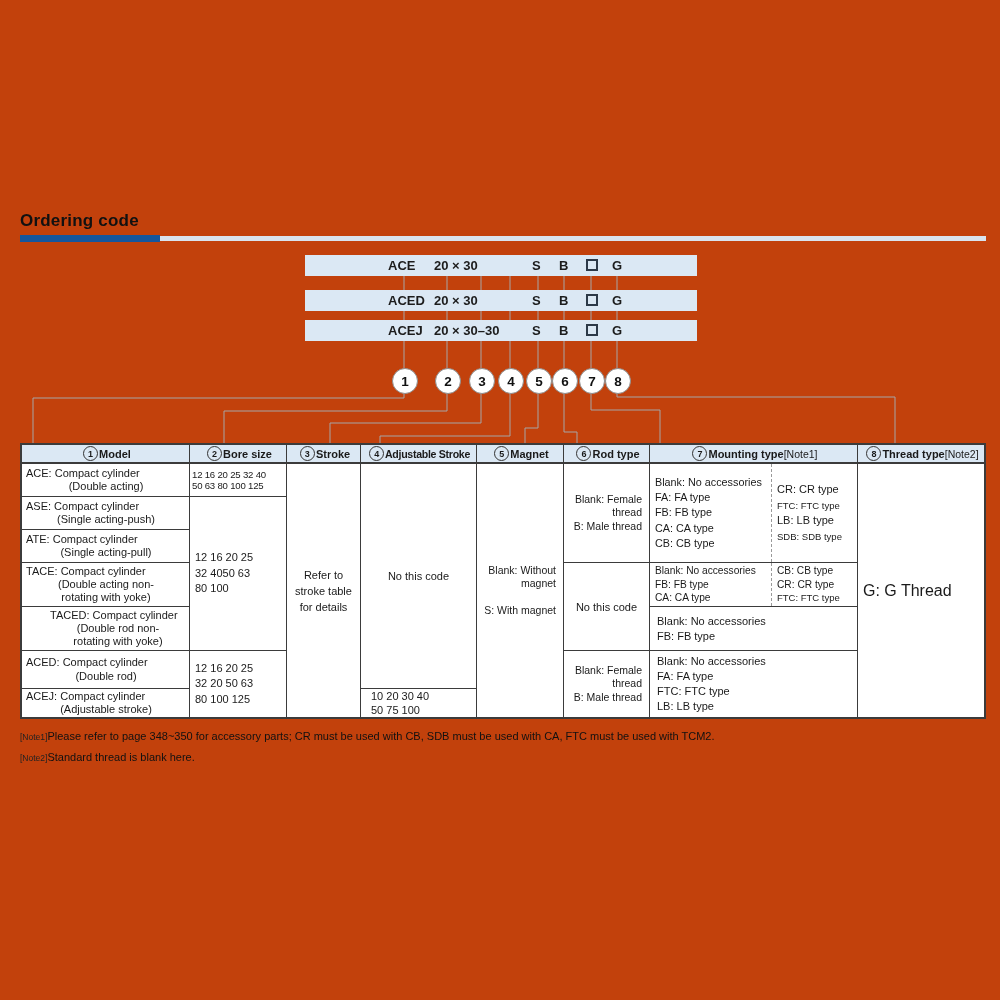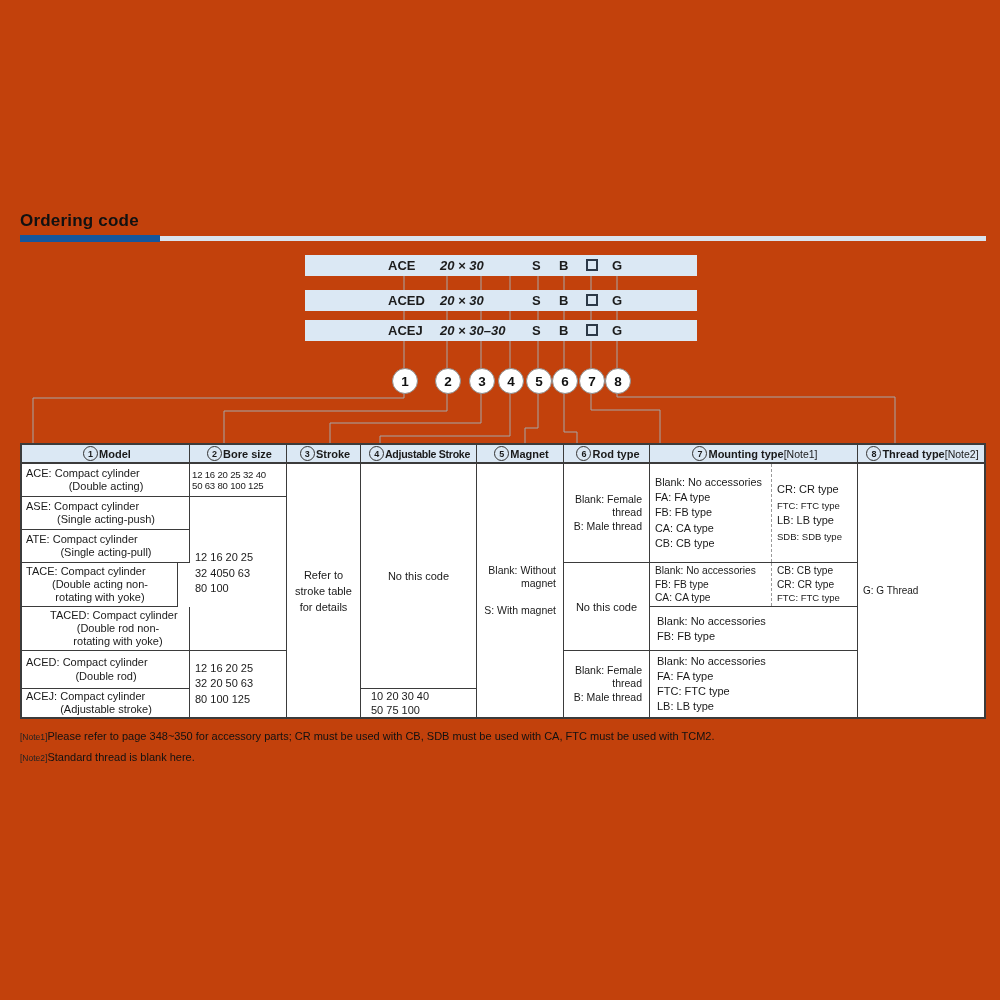--- a/index.html
+++ b/index.html
@@ -11,21 +11,21 @@
   .title{position:absolute;left:20px;top:211px;margin:0;font-size:17px;font-weight:bold;color:#111;letter-spacing:.2px;}
   .rule{position:absolute;left:20px;top:235px;width:966px;height:7px;display:flex;}
   .rule-dark{width:140px;height:7px;background:#15569e;}
   .rule-light{flex:1;height:5px;margin-top:1px;background:#d9e3ee;}
 
   
   .bar{position:absolute;left:305px;width:392px;height:21px;background:#dbe8f4;z-index:1;
        font-size:13px;font-weight:bold;color:#1c1c1c;line-height:21px;}
   .bar span{position:absolute;top:0;white-space:nowrap;}
   .tk-model{left:83px;}
-  .tk-size{left:135px;font-style:italic;}
+  .tk-size{left:129px;}
   .tk-s{left:227px;}
   .tk-b{left:254px;}
   .tk-g{left:307px;}
   .sq{position:absolute;left:281px;top:4px;width:12px;height:12px;border:2px solid #2c3948;box-sizing:border-box;}
 
   
   .circ{position:absolute;top:368px;width:24px;height:24px;border:1px solid #8f8f8f;border-radius:50%;
         background:#fff;z-index:2;display:flex;align-items:center;justify-content:center;
         font-size:13.5px;font-weight:bold;color:#111;}
 
@@ -53,21 +53,21 @@
   .mount-wrap{flex-direction:row;padding:0;}
   .msub{box-sizing:border-box;height:100%;display:flex;flex-direction:column;justify-content:center;}
   .msub-l{width:121px;padding-left:5px;}
   .msub-r{flex:1;border-left:1px dashed #9a9a9a;padding-left:5px;}
   .mount-a-left{font-size:10.8px;line-height:15.3px;white-space:nowrap;}
   .mount-a-right{font-size:11px;line-height:15.5px;white-space:nowrap;}
   .mount-a-right .ln:nth-child(2n){font-size:9.5px;}
   .mount-b{font-size:10.2px;line-height:13.8px;white-space:nowrap;}
   .mount-b-right .ln:nth-child(3){font-size:9.5px;}
   .mount-cd{padding-left:7px;font-size:11px;line-height:15px;white-space:nowrap;}
-  .thread-cell{padding-left:5px;font-size:10px;}
+  .thread-cell{padding-left:5px;font-size:16px;}
   .ln{display:block;}
 
   
   .notes{position:absolute;left:20px;top:726px;z-index:1;}
   .note-line{white-space:nowrap;margin-bottom:3px;}
   .note-tag{font-size:8.5px;color:#222;}
   .note-text{font-size:11px;color:#111;}
 </style>
 </head>
 <body>
@@ -184,21 +184,21 @@
         <div class="cont">
           <span class="ln">(Single acting-push)</span>
         </div>
     </div>
     <div class="cell mcell" style="left:0;top:85px;width:168px;height:33px;">
       <span>ATE: Compact cylinder</span>
         <div class="cont">
           <span class="ln">(Single acting-pull)</span>
         </div>
     </div>
-    <div class="cell mcell" style="left:0;top:118px;width:156px;height:44px;">
+    <div class="cell mcell" style="left:0;top:118px;width:168px;height:44px;">
       <span>TACE: Compact cylinder</span>
         <div class="cont">
           <span class="ln">(Double acting non-</span>
           <span class="ln">rotating with yoke)</span>
         </div>
     </div>
     <div class="cell mcell" style="left:0;top:162px;width:168px;height:44px;padding-left:28px;">
       <span>TACED: Compact cylinder</span>
         <div class="cont">
           <span class="ln">(Double rod non-</span>

